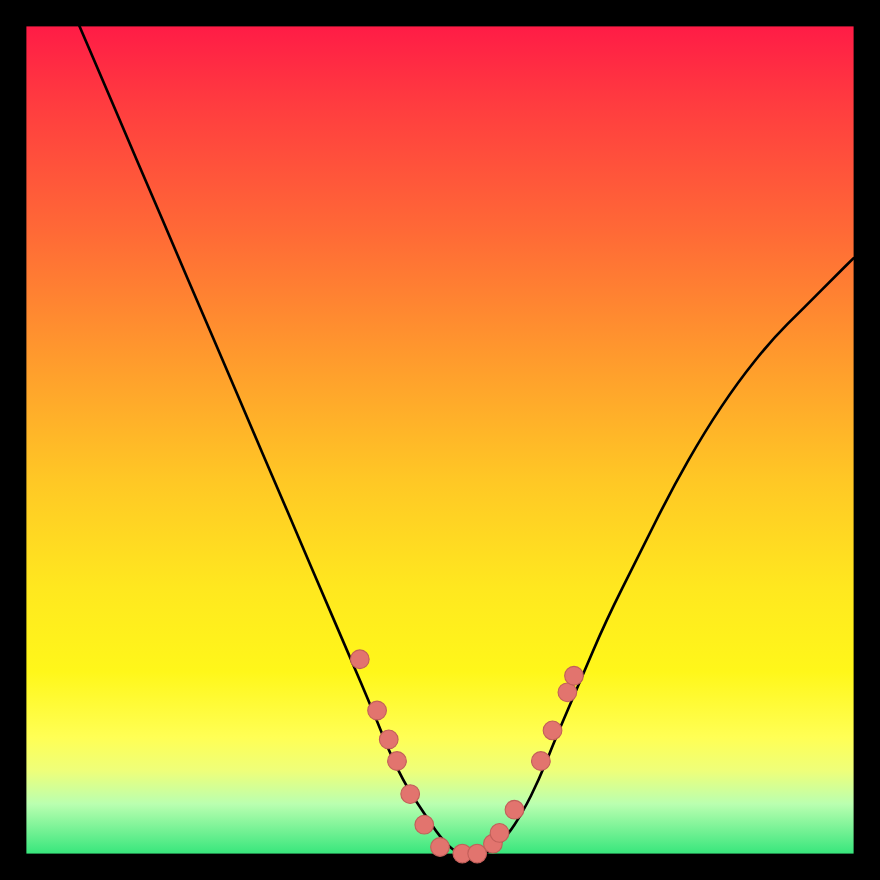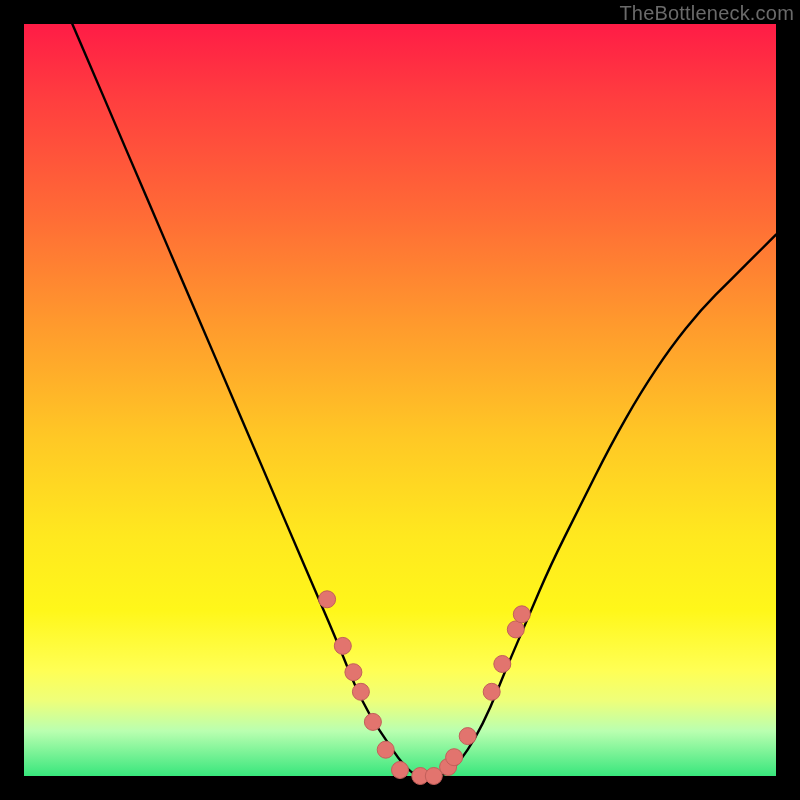--- a/index.html
+++ b/index.html
@@ -78,14 +78,13 @@
           <circle cx="424.1" cy="743.0" r="8.5" fill="#e2746e" stroke="#c25f5a" stroke-width="1"></circle>
           <circle cx="430.1" cy="733.2" r="8.5" fill="#e2746e" stroke="#c25f5a" stroke-width="1"></circle>
           <circle cx="443.7" cy="712.1" r="8.5" fill="#e2746e" stroke="#c25f5a" stroke-width="1"></circle>
           <circle cx="467.7" cy="667.8" r="8.5" fill="#e2746e" stroke="#c25f5a" stroke-width="1"></circle>
           <circle cx="478.3" cy="640.0" r="8.5" fill="#e2746e" stroke="#c25f5a" stroke-width="1"></circle>
           <circle cx="491.8" cy="605.4" r="8.5" fill="#e2746e" stroke="#c25f5a" stroke-width="1"></circle>
           <circle cx="497.8" cy="590.3" r="8.5" fill="#e2746e" stroke="#c25f5a" stroke-width="1"></circle>
         </g>
     </svg>
   </div>
-  <div class="watermark">TheBottleneck.com</div>
 </div>
 
 </body></html>

